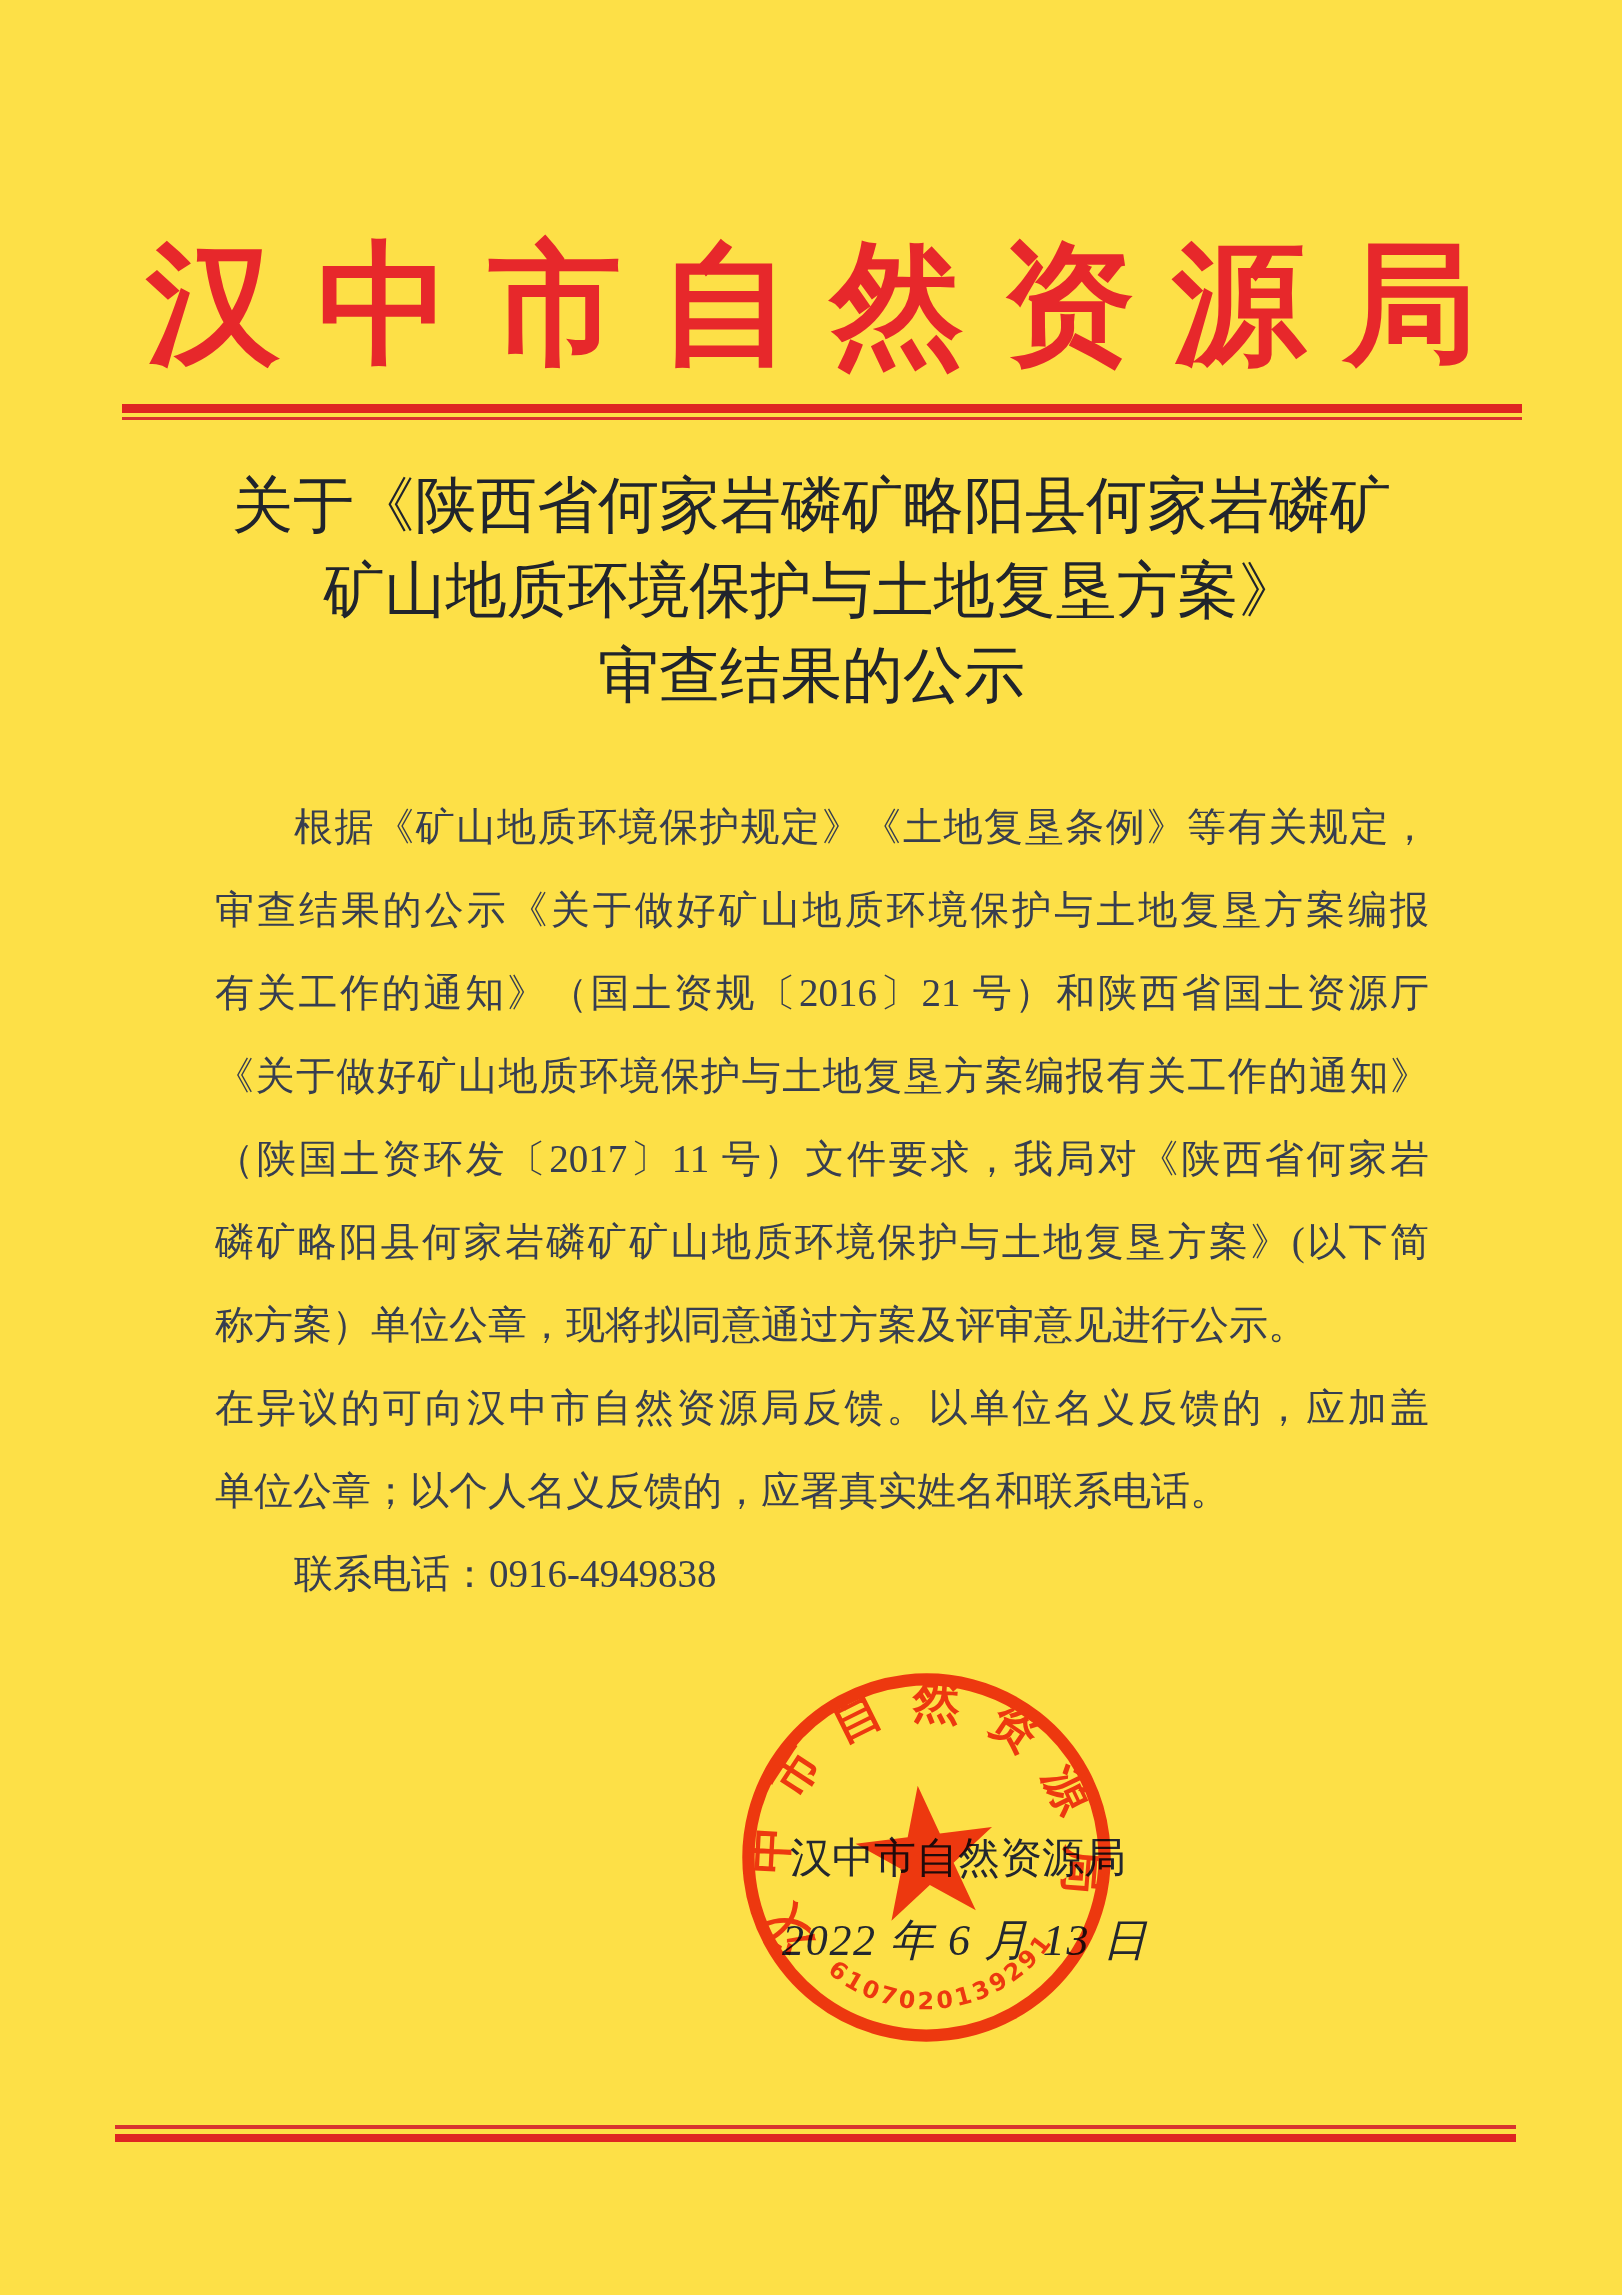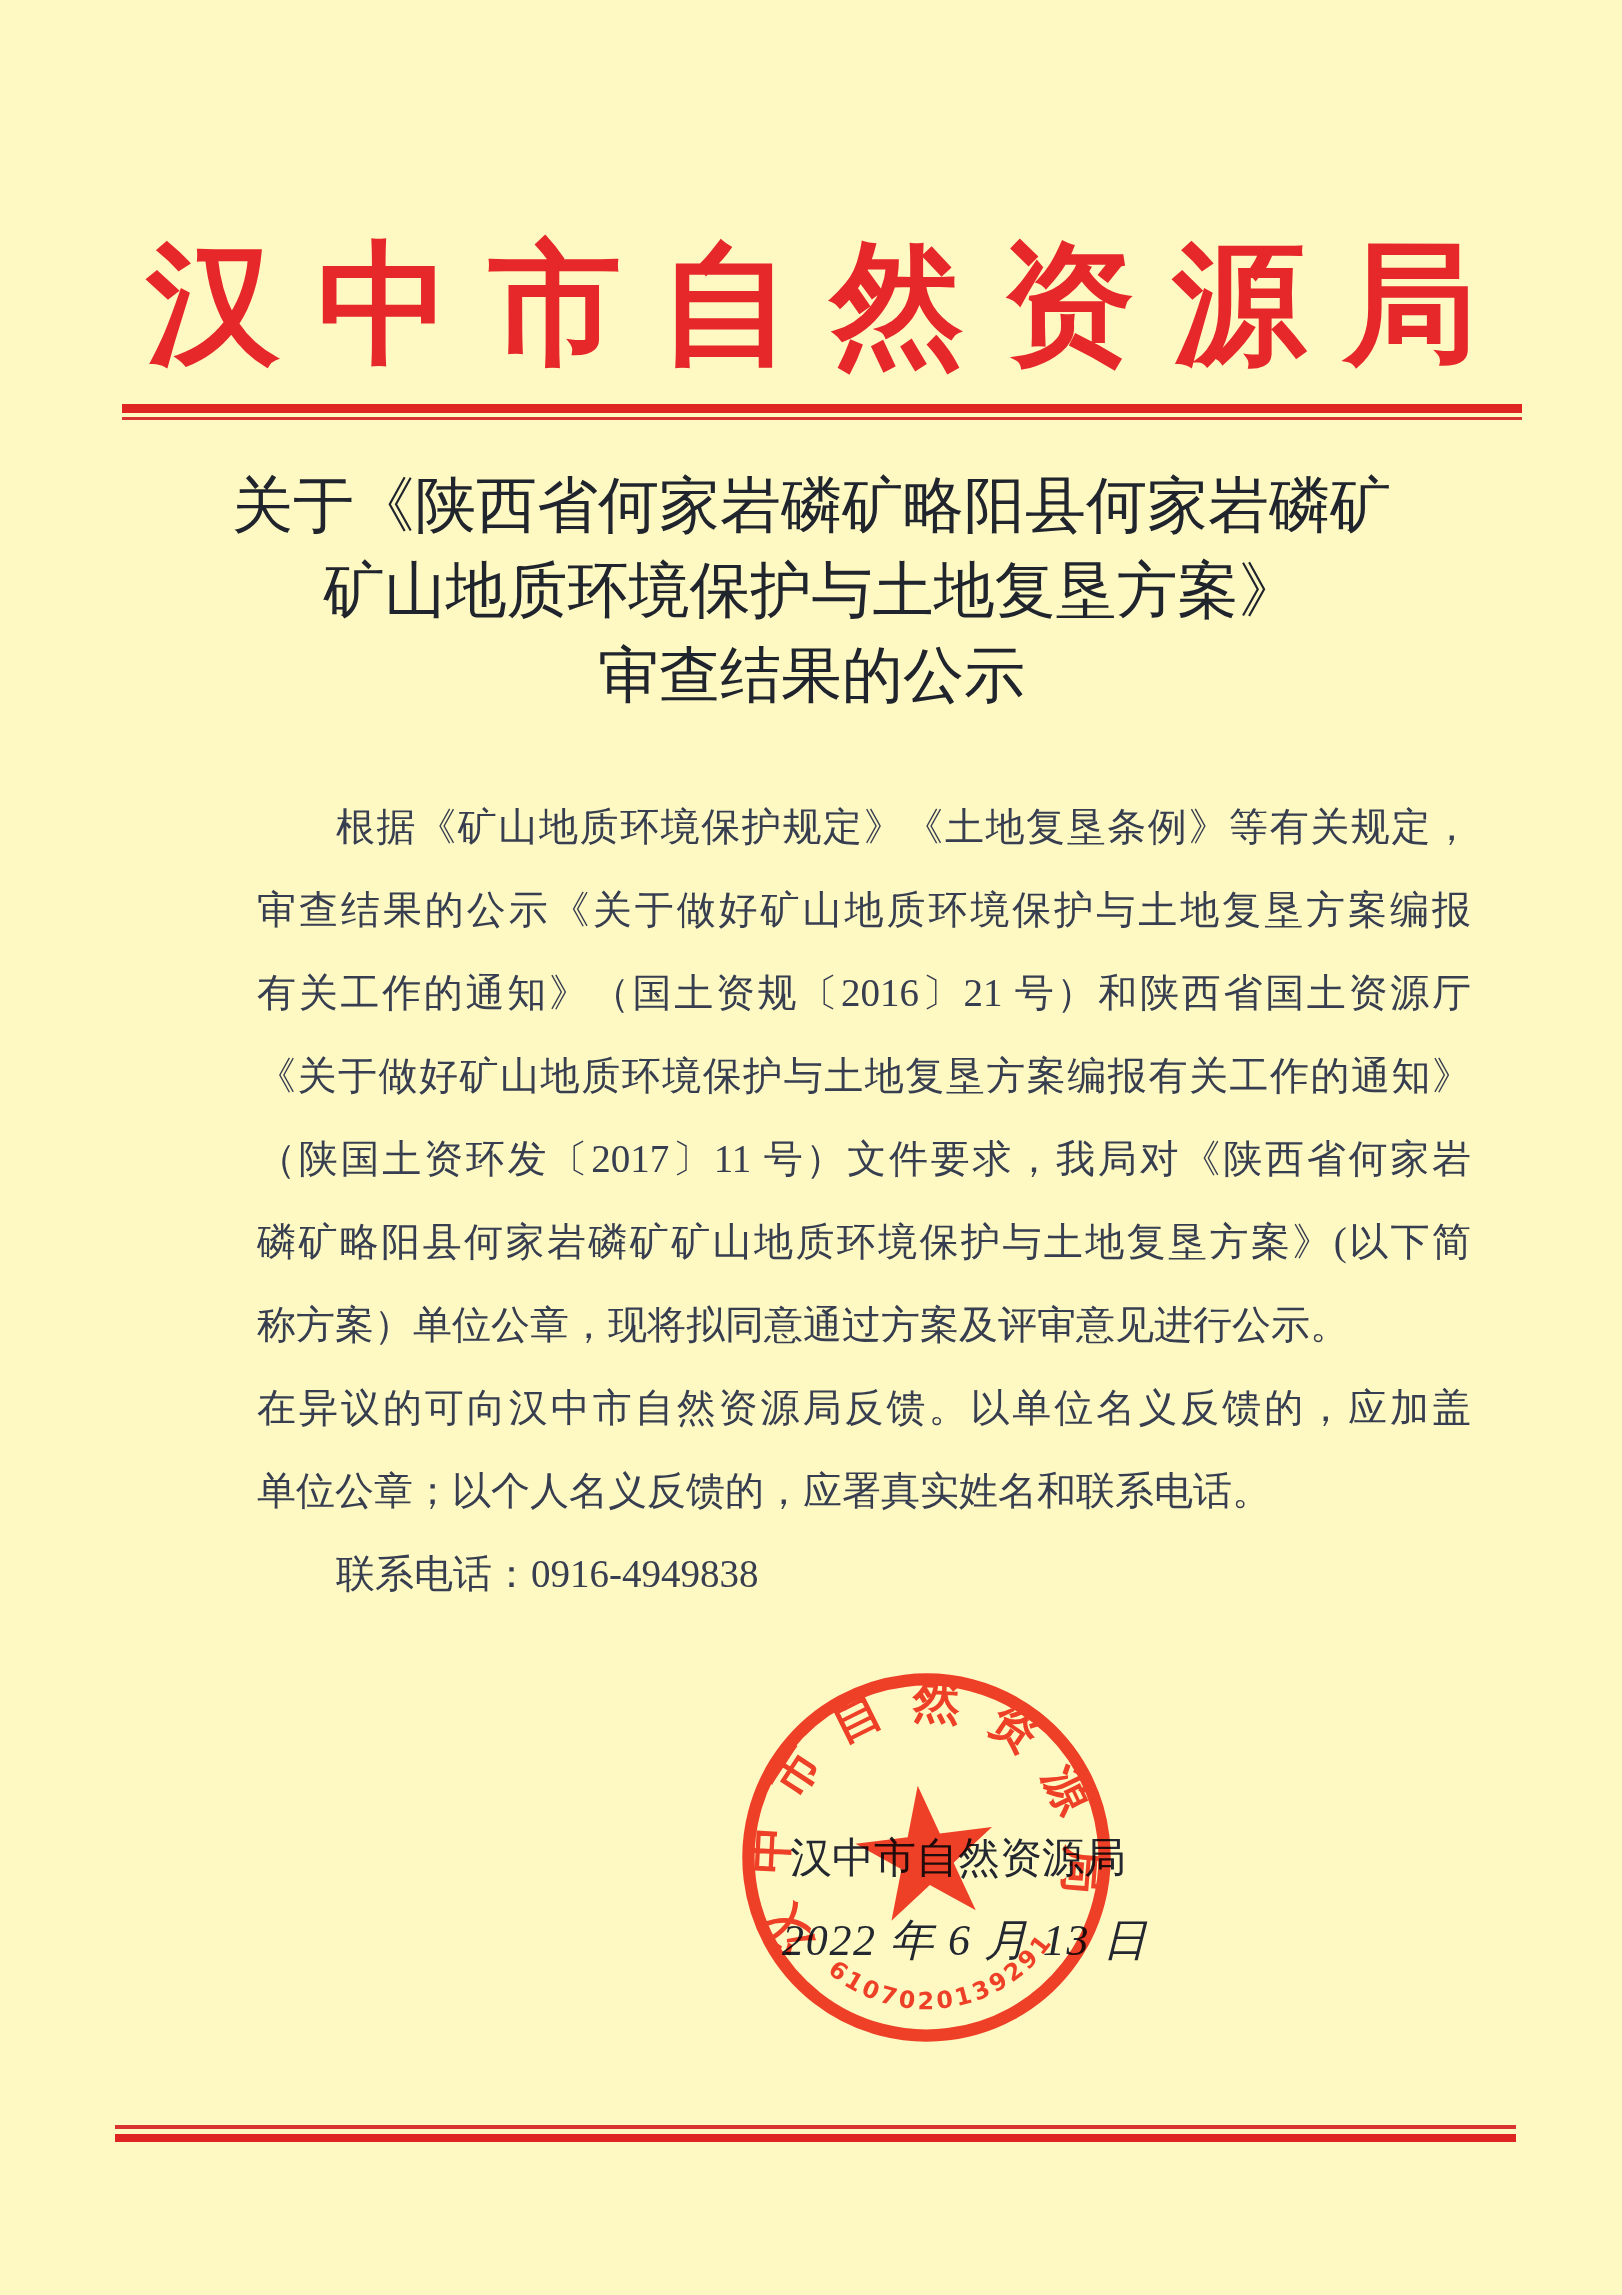--- a/index.html
+++ b/index.html
@@ -1,19 +1,19 @@
 <!DOCTYPE html>
 <html style="font-size:14px"><head>
 <meta charset="utf-8">
 <style>
   html,body{margin:0;padding:0;background:#fbfaf7;}
   .page{
     position:relative;
     width:1623px;height:2295px;
-    background:#fef9c3;
+    background:#fde047;
     overflow:hidden;
     font-family:"Liberation Serif","DejaVu Serif",serif;
   }
   
   .agency{
     position:absolute;top:218px;left:0;width:100%;
     margin:0;
     text-align:center;
     font-size:133px;line-height:174px;
     font-weight:700;
@@ -30,21 +30,20 @@
     text-align:center;
     font-size:61px;line-height:85px;
     font-weight:400;
     color:#20242c;
   }
   
   .body{
     position:absolute;top:785px;left:215px;width:1214px;
     font-size:39px;line-height:83px;
     color:#373e50;
-    margin-left:42px;
   }
   .ln{
     white-space:nowrap;
     text-align:justify;text-align-last:justify;
   }
   .ln.end{text-align-last:left;}
   .ln.indent{text-indent:79px;}
   
   .sig{
     position:absolute;left:0;top:0;width:100%;

